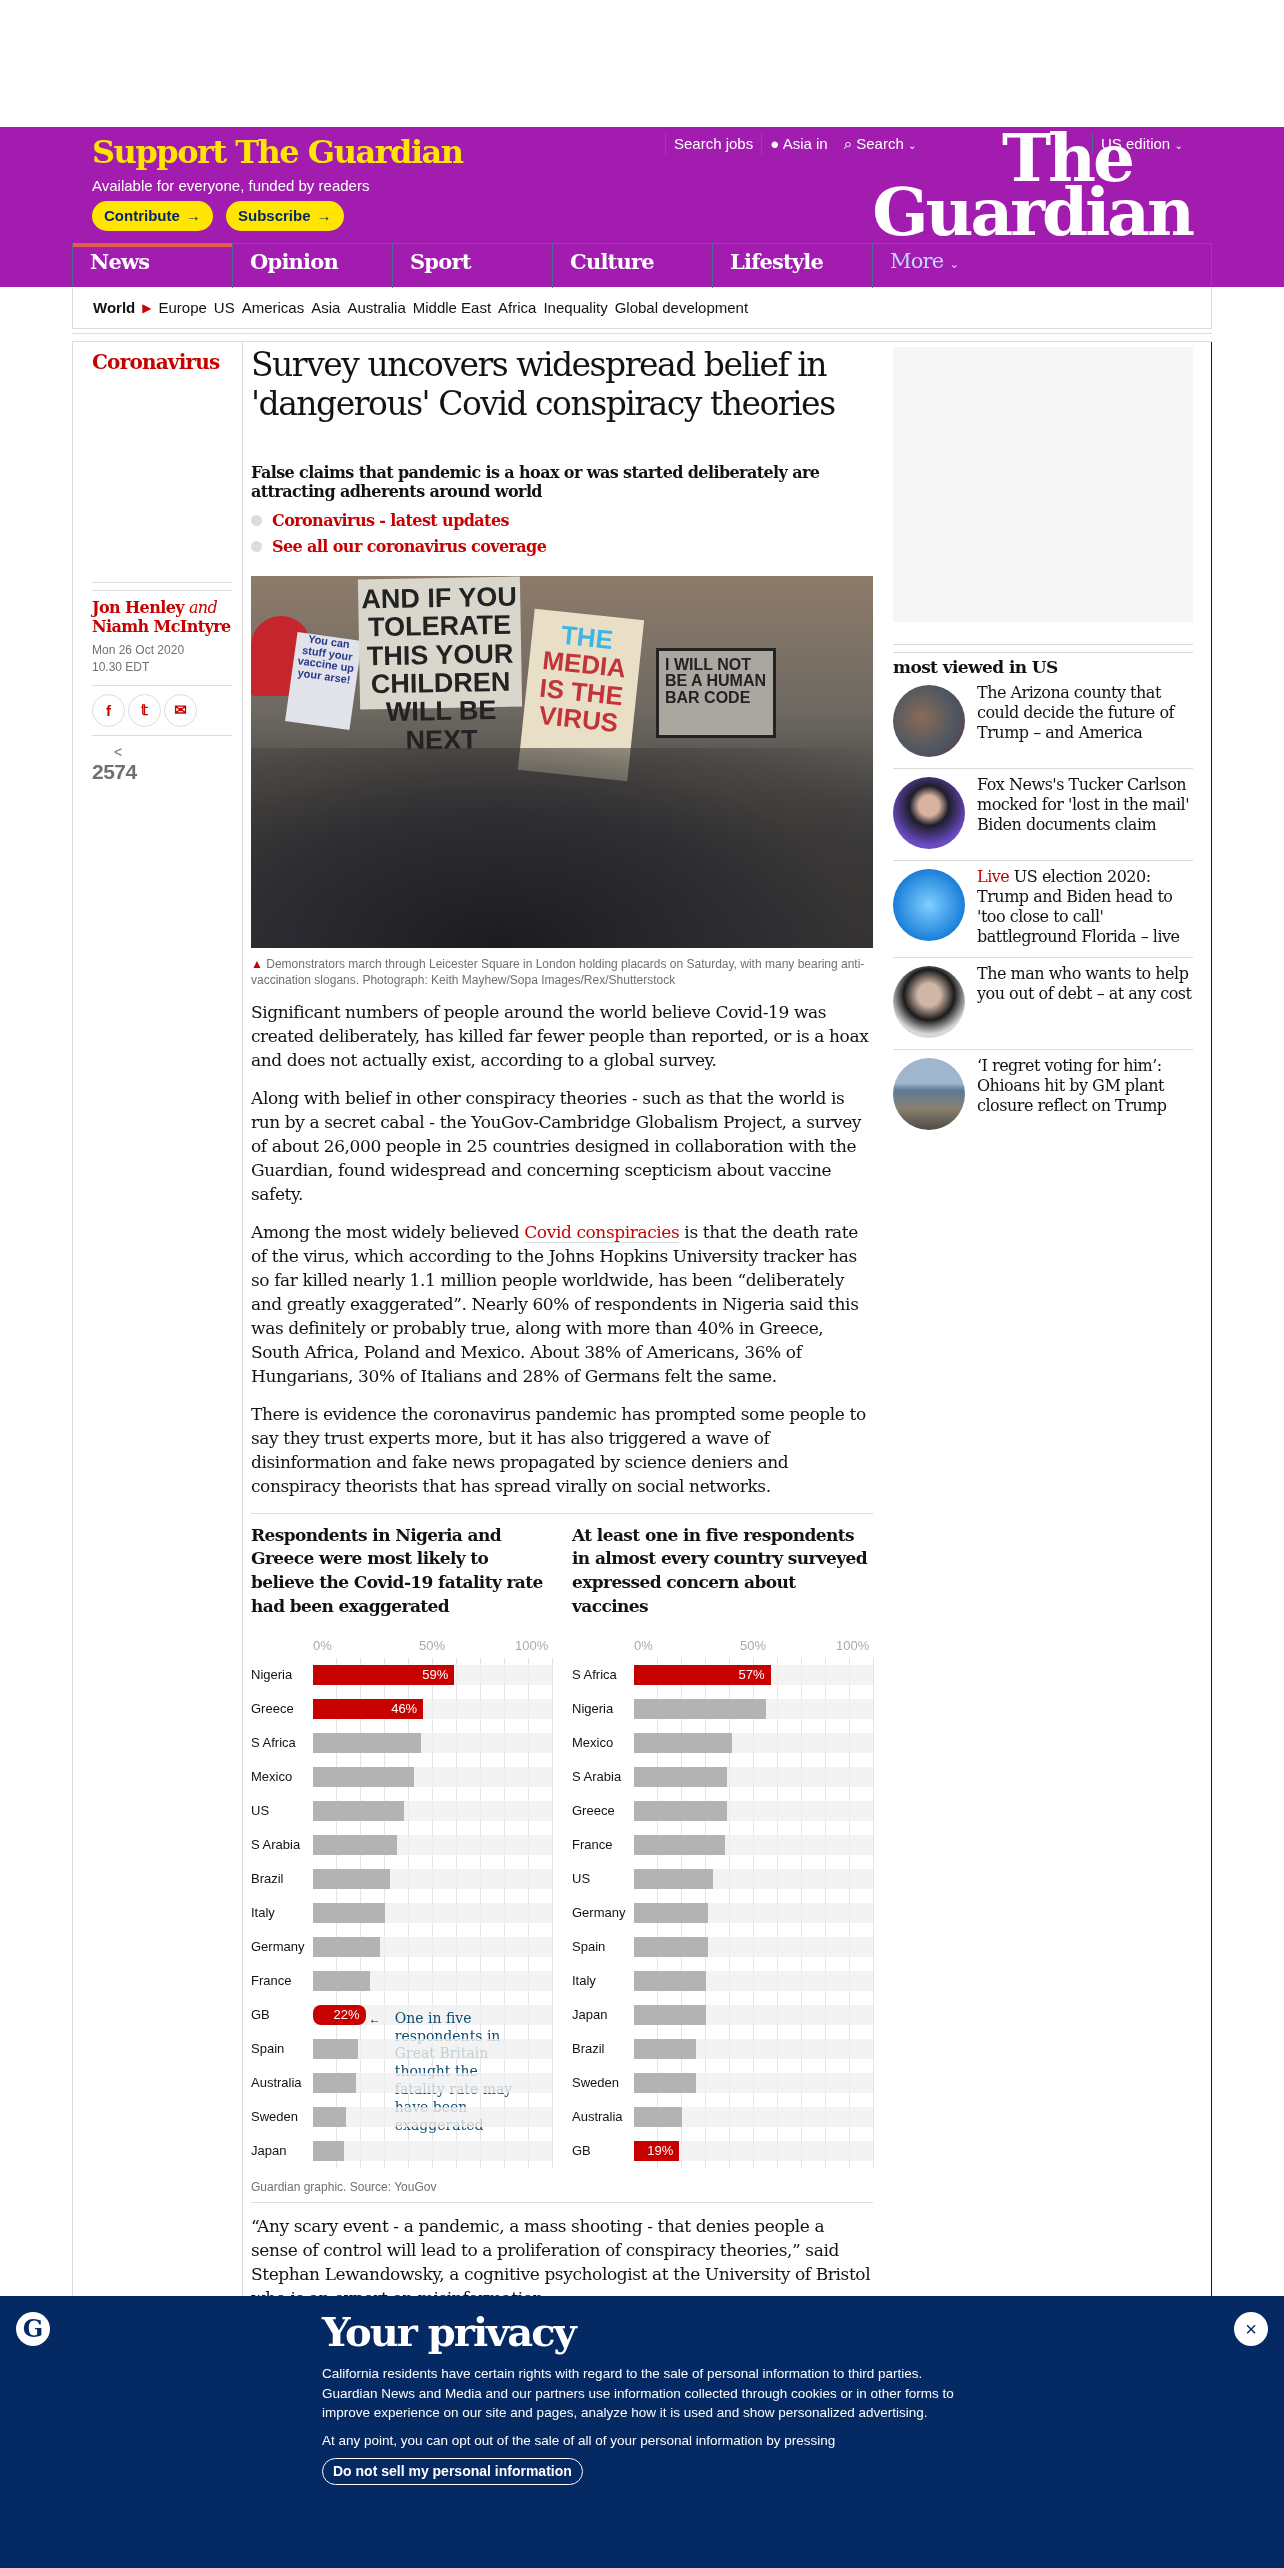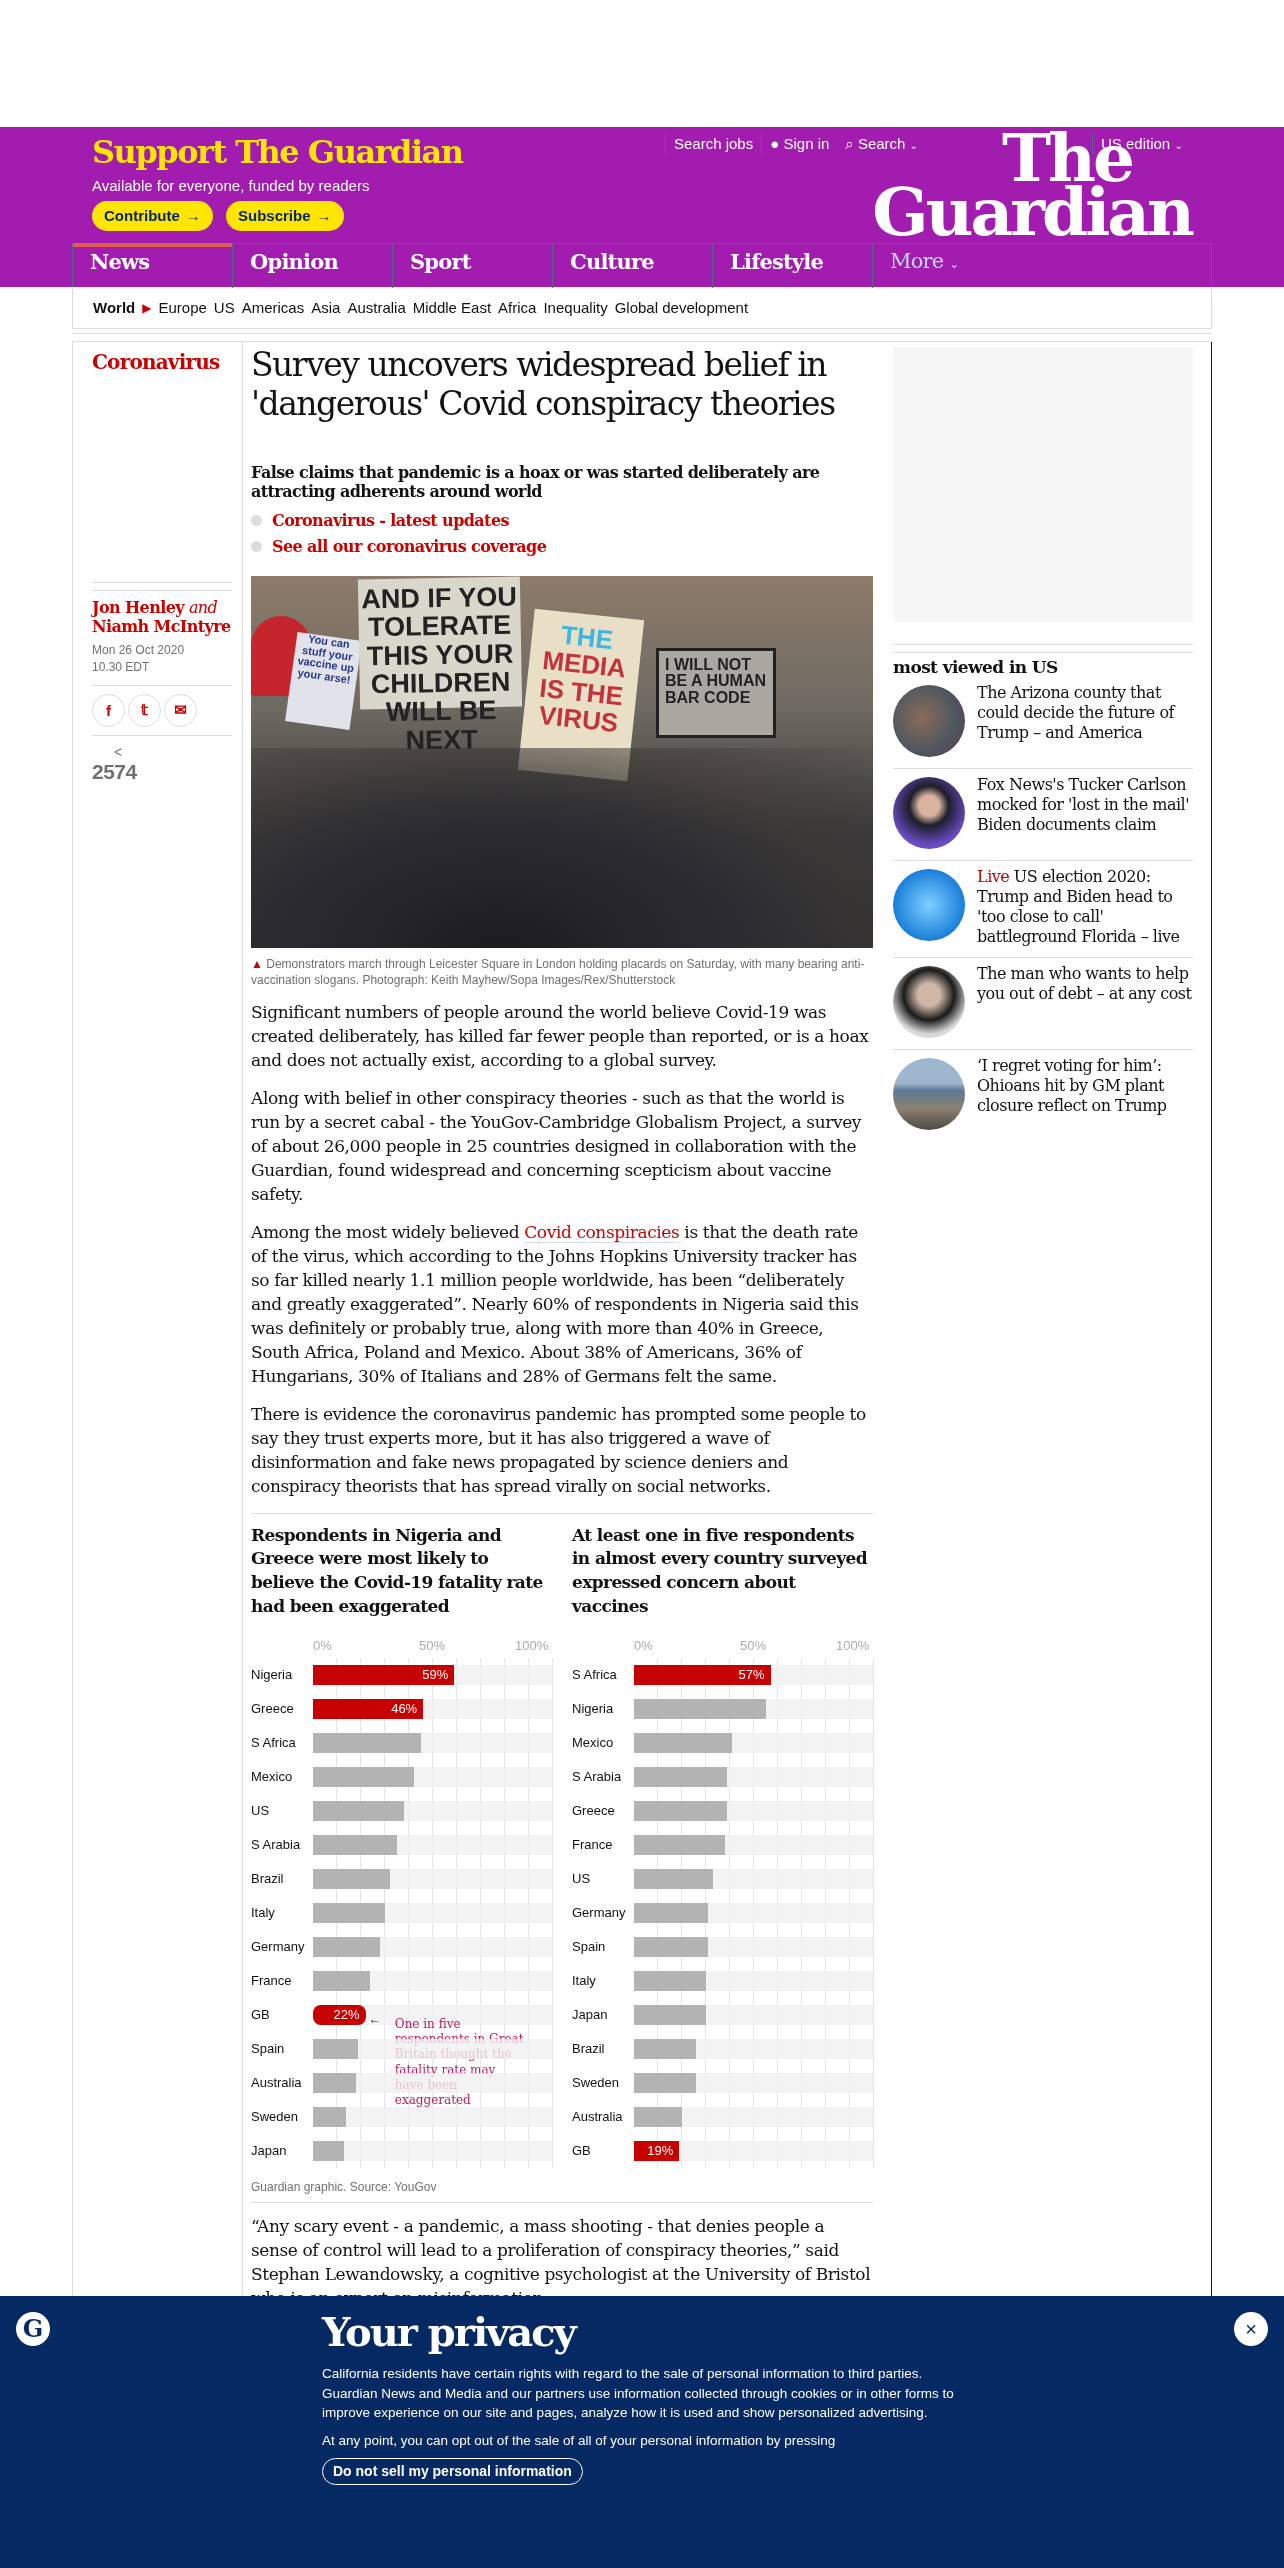--- a/index.html
+++ b/index.html
@@ -68,21 +68,21 @@
   .axis { position: relative; height: 22px; margin-top: 0; font-family: "Liberation Sans", sans-serif; font-size: 13px; color: #aaa; }
   .axis span { position: absolute; top: 2px; }
   .rows { position: relative; }
   .rowsgrid { position: absolute; left: 62px; top: 0; width: 240px; height: 100%; background-image: repeating-linear-gradient(90deg, transparent 0 23px, #e4e4e4 23px 24px); }
   .row { position: relative; height: 34px; display: flex; align-items: center; }
   .row .lbl { width: 62px; font-family: "Liberation Sans", sans-serif; font-size: 13px; color: #121212; white-space: nowrap; }
   .row .track { position: relative; width: 240px; height: 20px; background: rgba(240,240,240,0.8); }
   .row .bar { position: absolute; left: 0; top: 0; height: 20px; background: #b3b3b3; }
   .row .bar.hl { background: #c70000; }
   .row .val { position: absolute; right: 6px; top: 2px; color: #fff; font-family: "Liberation Sans", sans-serif; font-size: 13px; }
-  .annot { position: absolute; left: 82px; top: 12px; font-size: 12px; line-height: 1.28; color: #be185d; width: 130px; }
+  .annot { position: absolute; left: 82px; top: 5px; font-size: 14px; line-height: 1.28; color: #0c4a6e; width: 130px; }
   .annot-arrow { position: absolute; left: 56px; top: 7px; font-size: 12px; font-family: "Liberation Sans", sans-serif; }
   .chart-source { font-family: "Liberation Sans", sans-serif; font-size: 12px; color: #707070; margin-top: 12px; padding-bottom: 8px; border-bottom: 1px solid #dcdcdc; }
   .rightcol { position: absolute; left: 820px; top: 0; width: 300px; }
   .adbox { margin-top: 5px; width: 300px; height: 275px; background: #f6f6f6; }
   .mv-rules { margin-top: 22px; height: 9px; border-top: 1px solid #dcdcdc; border-bottom: 1px solid #dcdcdc; }
   .mv-title { font-weight: bold; font-size: 17px; margin-top: 4px; letter-spacing: -0.6px; }
   .mv-item { display: flex; padding: 6px 0 10px; border-bottom: 1px solid #dcdcdc; min-height: 92px; }
   .mv-item:last-child { border-bottom: none; }
   .mv-thumb { width: 72px; height: 72px; border-radius: 50%; flex-shrink: 0; margin-right: 12px; margin-top: 2px; }
   .mv-text { font-size: 16px; line-height: 1.25; letter-spacing: -0.5px; }
@@ -101,21 +101,21 @@
 
 <div class="topad"></div>
 
 <header class="masthead">
   <div class="support-title">Support The Guardian</div>
   <div class="support-sub">Available for everyone, funded by readers</div>
   <a class="pill" style="left:92px"><span>Contribute</span><span class="arr">→</span></a>
   <a class="pill" style="left:226px"><span>Subscribe</span><span class="arr">→</span></a>
   <div class="toplinks">
     <span>Search jobs</span>
-    <span><b>●</b> <i style="font-style:normal">Sign in</i></span>
+    <span><b>●</b> <i style="font-style:normal">Asia in</i></span>
     <span class="nob"><b style="font-weight:normal">⌕</b> <i style="font-style:normal">Search</i> <i style="font-style:normal;font-size:10px">⌄</i></span>
   </div>
   <div class="edition"><span>US edition</span> <span style="font-size:10px">⌄</span></div>
   <div class="logo">
     <span class="l1">The</span>
     <span class="l2">Guardian</span>
   </div>
   <nav class="nav">
     <div class="nav-item active">News</div>
     <div class="nav-item">Opinion</div>

